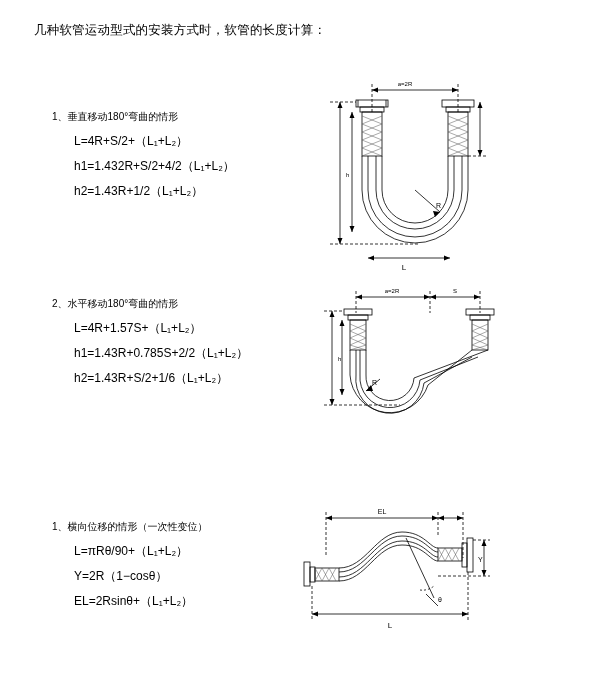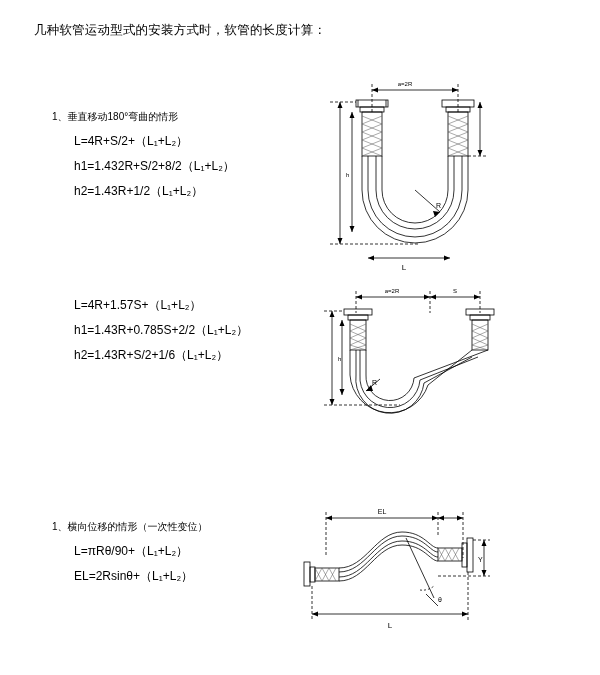--- a/index.html
+++ b/index.html
@@ -71,21 +71,21 @@
 <body>
 
 <div class="page">
 
   <div class="intro">几种软管运动型式的安装方式时，软管的长度计算：</div>
 
   <div class="section sec1">
     <div class="textblock">
       <div class="sec-title">1、垂直移动180°弯曲的情形</div>
       <div class="formula">L=4R+S/2+（L₁+L₂）</div>
-      <div class="formula">h1=1.432R+S/2+8/2（L₁+L₂）</div>
+      <div class="formula">h1=1.432R+S/2+4/2（L₁+L₂）</div>
       <div class="formula">h2=1.43R+1/2（L₁+L₂）</div>
     </div>
 
     <div class="figure fig1">
       <svg width="190" height="200" viewBox="0 0 190 200">
         <g stroke="#000" fill="none" stroke-width="0.8">
 
           <line x1="72" y1="18" x2="158" y2="18"></line>
           <path d="M72,18 l6,-2.5 v5 z" fill="#000" stroke="none"></path>
           <path d="M158,18 l-6,-2.5 v5 z" fill="#000" stroke="none"></path>
@@ -158,20 +158,21 @@
         <text x="105" y="14" font-size="6" text-anchor="middle">a=2R</text>
         <text x="136" y="136" font-size="7">R</text>
         <text x="104" y="198" font-size="8" text-anchor="middle">L</text>
         <text x="46" y="105" font-size="6">h</text>
       </svg>
     </div>
   </div>
 
   <div class="section sec2">
     <div class="textblock">
+      <div class="sec-title">2、水平移动180°弯曲的情形</div>
       <div class="formula">L=4R+1.57S+（L₁+L₂）</div>
       <div class="formula">h1=1.43R+0.785S+2/2（L₁+L₂）</div>
       <div class="formula">h2=1.43R+S/2+1/6（L₁+L₂）</div>
     </div>
 
     <div class="figure fig2">
       <svg width="200" height="160" viewBox="0 0 200 160">
         <g stroke="#000" fill="none" stroke-width="0.8">
 
           <line x1="56" y1="18" x2="130" y2="18"></line>
@@ -237,20 +238,21 @@
         <text x="72" y="106" font-size="7">R</text>
         <text x="38" y="82" font-size="6">h</text>
       </svg>
     </div>
   </div>
 
   <div class="section sec3">
     <div class="textblock">
       <div class="sec-title">1、横向位移的情形（一次性变位）</div>
       <div class="formula">L=πRθ/90+（L₁+L₂）</div>
+      <div class="formula">Y=2R（1−cosθ）</div>
       <div class="formula">EL=2Rsinθ+（L₁+L₂）</div>
     </div>
 
     <div class="figure fig3">
       <svg width="210" height="130" viewBox="0 0 210 130">
         <g stroke="#000" fill="none" stroke-width="0.8">
 
           <line x1="38" y1="16" x2="150" y2="16"></line>
           <path d="M38,16 l6,-2.5 v5 z" fill="#000" stroke="none"></path>
           <path d="M150,16 l-6,-2.5 v5 z" fill="#000" stroke="none"></path>

